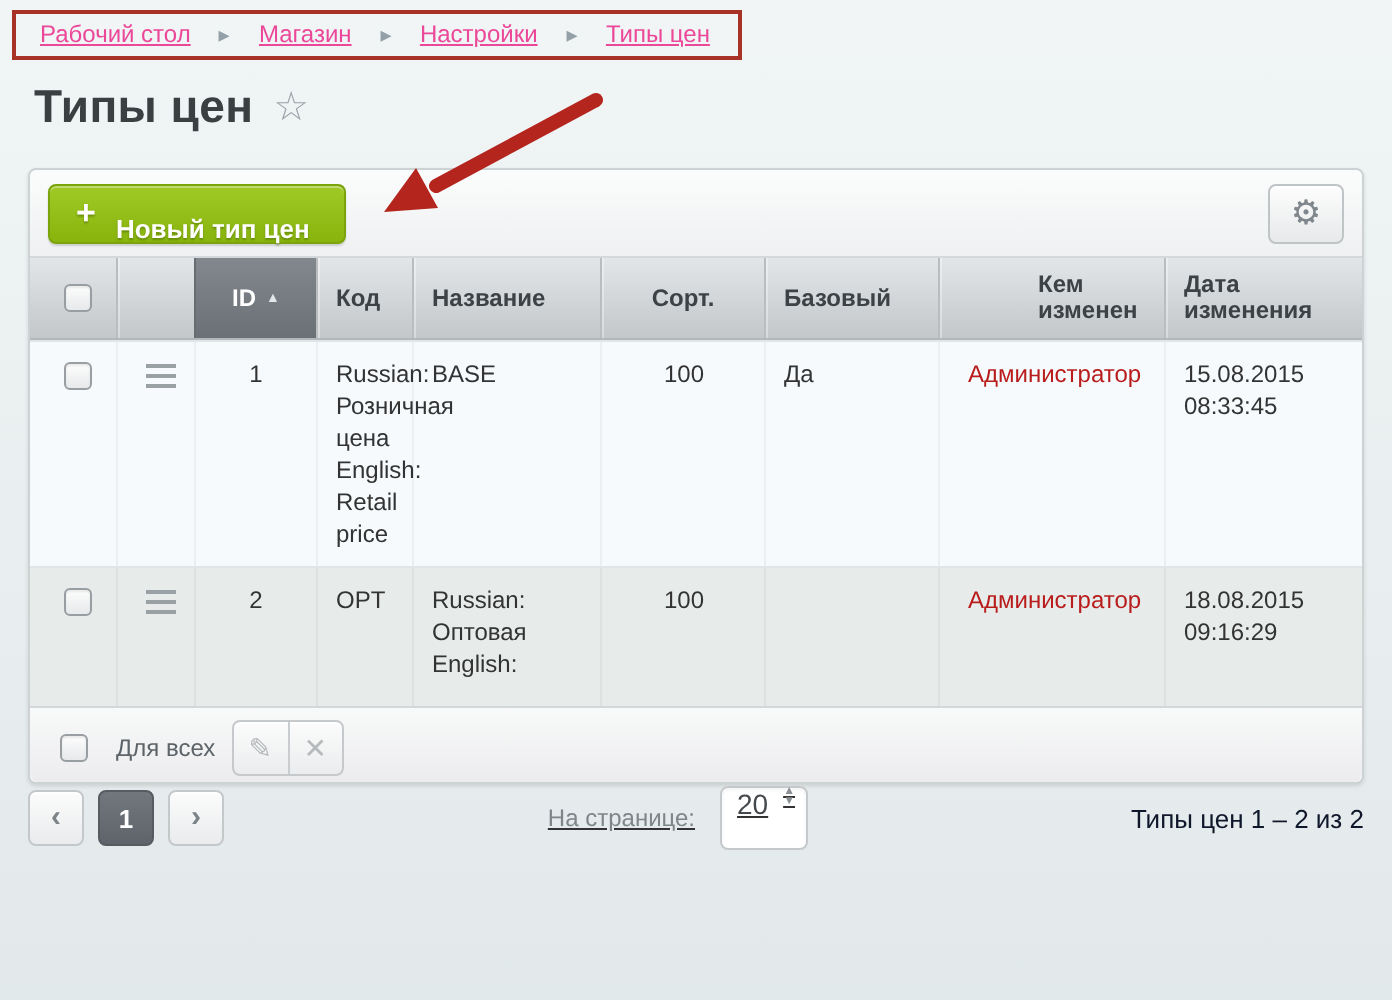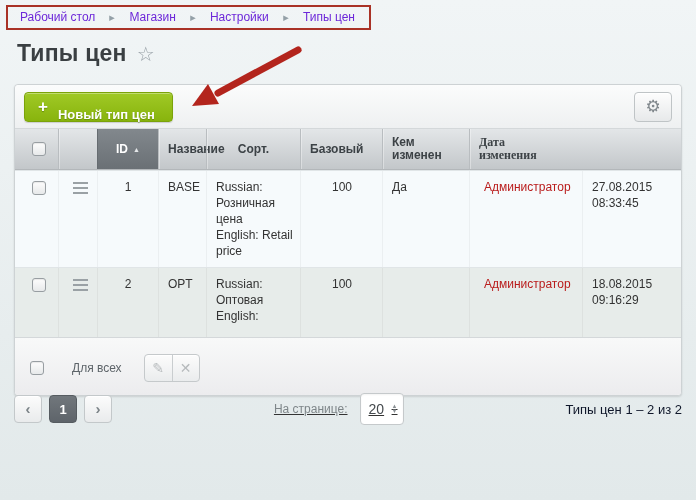--- a/index.html
+++ b/index.html
@@ -10,21 +10,21 @@
     color:#333;
   }
   .page { position:relative; width:696px; height:500px; }
 
   
   .breadcrumb-box {
     display:inline-flex; align-items:center; gap:14px;
     margin:5px 0 0 6px; padding:3px 14px 4px 12px;
     border:2px solid #a93226;
   }
-  .crumb { font-size:12px; color:#6d28d9; cursor:pointer; white-space:nowrap; }
+  .crumb { font-size:12px; color:#ec4899; cursor:pointer; white-space:nowrap;text-decoration:underline; }
   .crumb-sep { font-size:8px; color:#94a0a7; transform:scale(.9); }
 
   
   .title-row { display:flex; align-items:center; gap:10px; margin:10px 0 0 17px; }
   .page-title { font-size:23px; font-weight:bold; color:#3a3f42; letter-spacing:0.2px; }
   .star { font-size:20px; color:#9aa3a9; line-height:1; cursor:pointer; }
 
   
   .annot-arrow { position:absolute; left:186px; top:44px; z-index:6; pointer-events:none; }
 
@@ -73,22 +73,22 @@
     border-left:1px solid #b9bdc0; box-shadow:inset 1px 0 0 rgba(255,255,255,.35);
     cursor:pointer;
   }
   .th:first-child { border-left:none; box-shadow:none; }
   .th.center { justify-content:center; padding-left:4px; }
   .th.sorted {
     background:linear-gradient(#82888d, #6a7075);
     color:#fff; border-left-color:#666c71; box-shadow:none;
   }
   .sort-arrow { font-size:7px; color:#e4e7e9; margin-left:5px; }
-  .th .wrap-narrow { max-width:58px; }
-  .th .wrap-date { max-width:72px;font-family:Liberation Serif, serif; }
+  .th .wrap-narrow { max-width:58px;margin-left:40px; }
+  .th .wrap-date { max-width:72px; }
 
   .trow { background:#f6fafc; border-top:1px solid #e0e5e7; }
   .trow.alt { background:#e7ecea; }
   .td {
     padding:8px 4px 8px 9px; font-size:12px; line-height:16px; color:#333;
     border-left:1px solid rgba(0,0,0,.045);
   }
   .td:first-child { border-left:none; }
   .td.center { text-align:center; padding-left:4px; }
   .row1 { min-height:94px; } .row2 { min-height:70px; }
@@ -105,21 +105,21 @@
   .trow .cb-cell { align-items:flex-start; padding-top:10px; }
 
   
   .menu-cell { display:flex; justify-content:center; align-items:flex-start; padding-top:11px; cursor:pointer; }
   .hamburger { width:15px; }
   .hamburger i { display:block; height:2px; background:#9aa1a5; margin-bottom:3px; }
   .hamburger i:last-child { margin-bottom:0; }
 
   
   .tfoot {
-    display:flex; align-items:center; gap:14px; height:58px; padding:2px 0 0 0;
+    display:flex; align-items:center; height:38px; padding:2px 0 0 0;
     background:linear-gradient(#f8f9f9, #ececee);
     border-top:1px solid #d4d8da; border-radius:0 0 4px 4px;
   }
   .tfoot .cb-cell { width:43px; }
   .tfoot-label { font-size:12px; color:#5d6469; margin-right:8px; }
   .btn-group {
     display:inline-flex; border:1px solid #c5c9cb; border-radius:4px; overflow:hidden;
     background:linear-gradient(#fcfcfc, #eaeced); box-shadow:inset 0 1px 0 #fff;
   }
   .btn-group .gbtn {
@@ -141,21 +141,21 @@
     color:#7c8488; font-size:15px; font-weight:bold; cursor:pointer;
     box-shadow:inset 0 1px 0 #fff; padding-bottom:2px;
   }
   .pg-btn.active {
     background:linear-gradient(#71777c, #5e646a);
     border-color:#565c61; color:#fff; font-size:13px; box-shadow:none; padding-bottom:0;
   }
   .perpage { display:flex; align-items:center; gap:12px; margin:0 auto;text-decoration:underline; }
   .perpage-label { font-size:12px; color:#7e8689; }
   .select-box {
-    width:44px; height:32px; display:flex; align-items:center;
+    width:44px; height:32px; display:flex; align-items:flex-start;
     border:1px solid #c5c9cb; border-radius:4px; background:#fff;
     padding:0 5px 0 8px; cursor:pointer; box-shadow:inset 0 1px 2px rgba(0,0,0,.05);
   }
   .select-box .val { font-size:14px; color:#44494d; flex:1; }
   .spinner { display:flex; flex-direction:column; align-items:center; line-height:5px; }
   .spinner span { font-size:6px; color:#8a9094; }
   .summary { font-size:13px; color:#0f172a; }
 </style>
 </head>
 <body>
@@ -196,20 +196,21 @@
 
     <div class="grid-row thead">
       <div class="th cb-cell">
         <div class="checkbox"></div>
       </div>
       <div class="th"></div>
       <div class="th center sorted">
         <span>ID</span>
         <span class="sort-arrow">▲</span>
       </div>
+      <div class="th">Код</div>
       <div class="th">Название</div>
       <div class="th center">Сорт.</div>
       <div class="th">Базовый</div>
       <div class="th">
           <span class="wrap-narrow">Кем изменен</span>
         </div>
       <div class="th">
           <span class="wrap-date">Дата изменения</span>
         </div>
     </div>
@@ -219,32 +220,32 @@
         <div class="checkbox"></div>
       </div>
       <div class="td menu-cell">
         <div class="hamburger">
             <i></i>
             <i></i>
             <i></i>
           </div>
       </div>
       <div class="td center">1</div>
-      <div class="td">BASE</div>
       <div class="td">
         <div>Russian: Розничная цена</div>
         <div>English: Retail price</div>
       </div>
+      <div class="td">BASE</div>
       <div class="td" style="padding-left:31px;">100</div>
       <div class="td">Да</div>
       <div class="td" style="padding-left:14px;">
         <span class="link">Администратор</span>
       </div>
       <div class="td">
-        <div>27.08.2015</div>
+        <div>15.08.2015</div>
         <div>08:33:45</div>
       </div>
     </div>
 
     <div class="grid-row trow alt row2">
       <div class="td cb-cell">
         <div class="checkbox"></div>
       </div>
       <div class="td menu-cell">
         <div class="hamburger">

